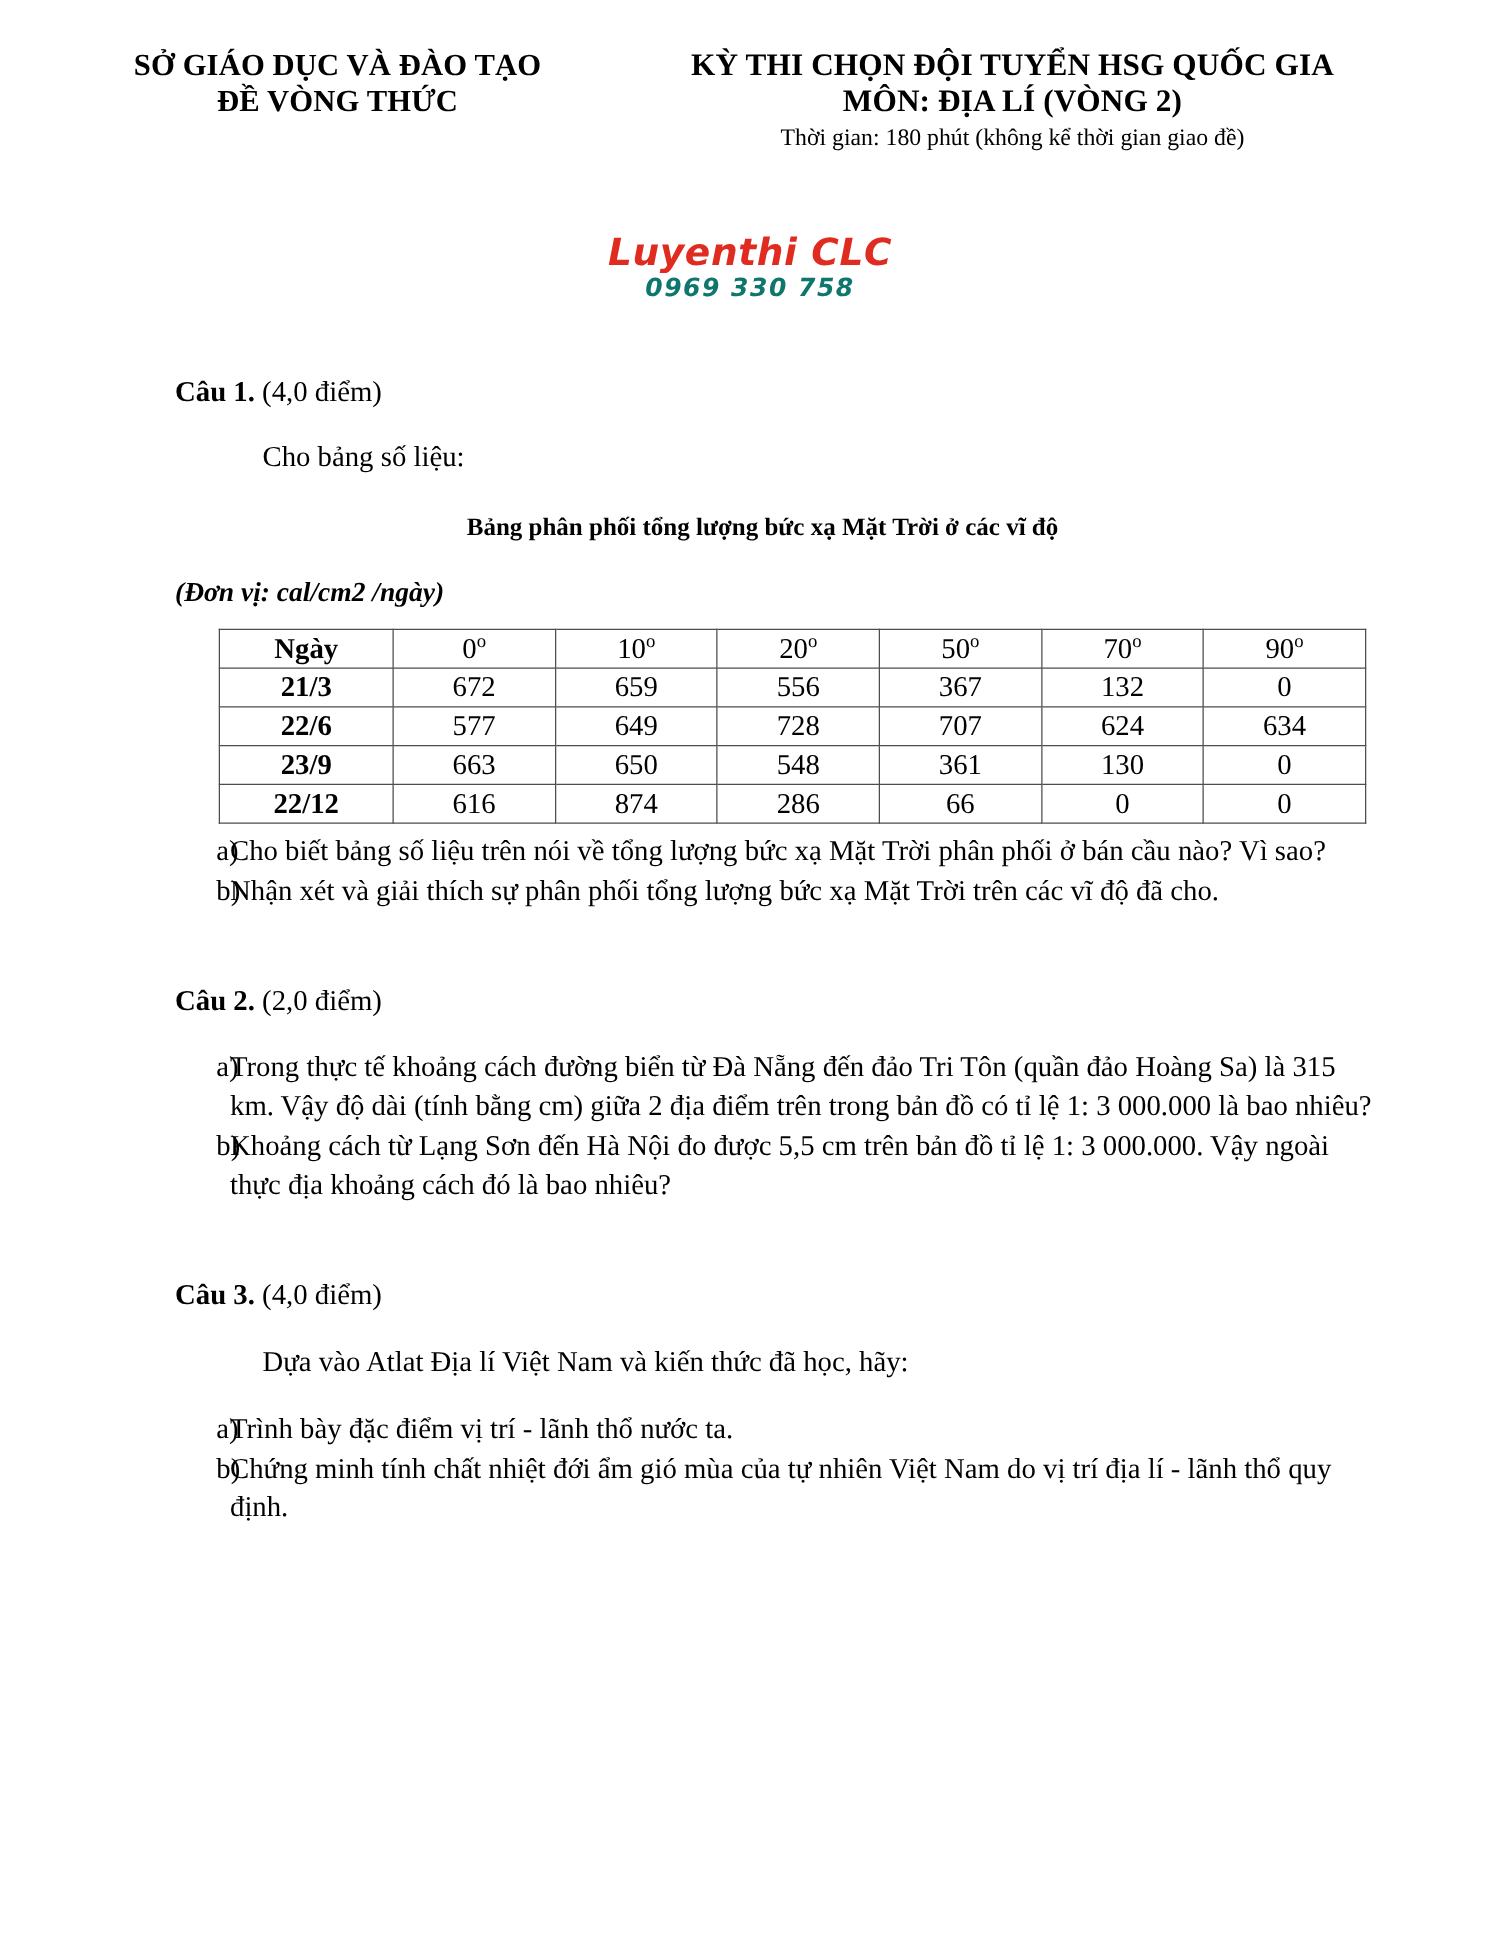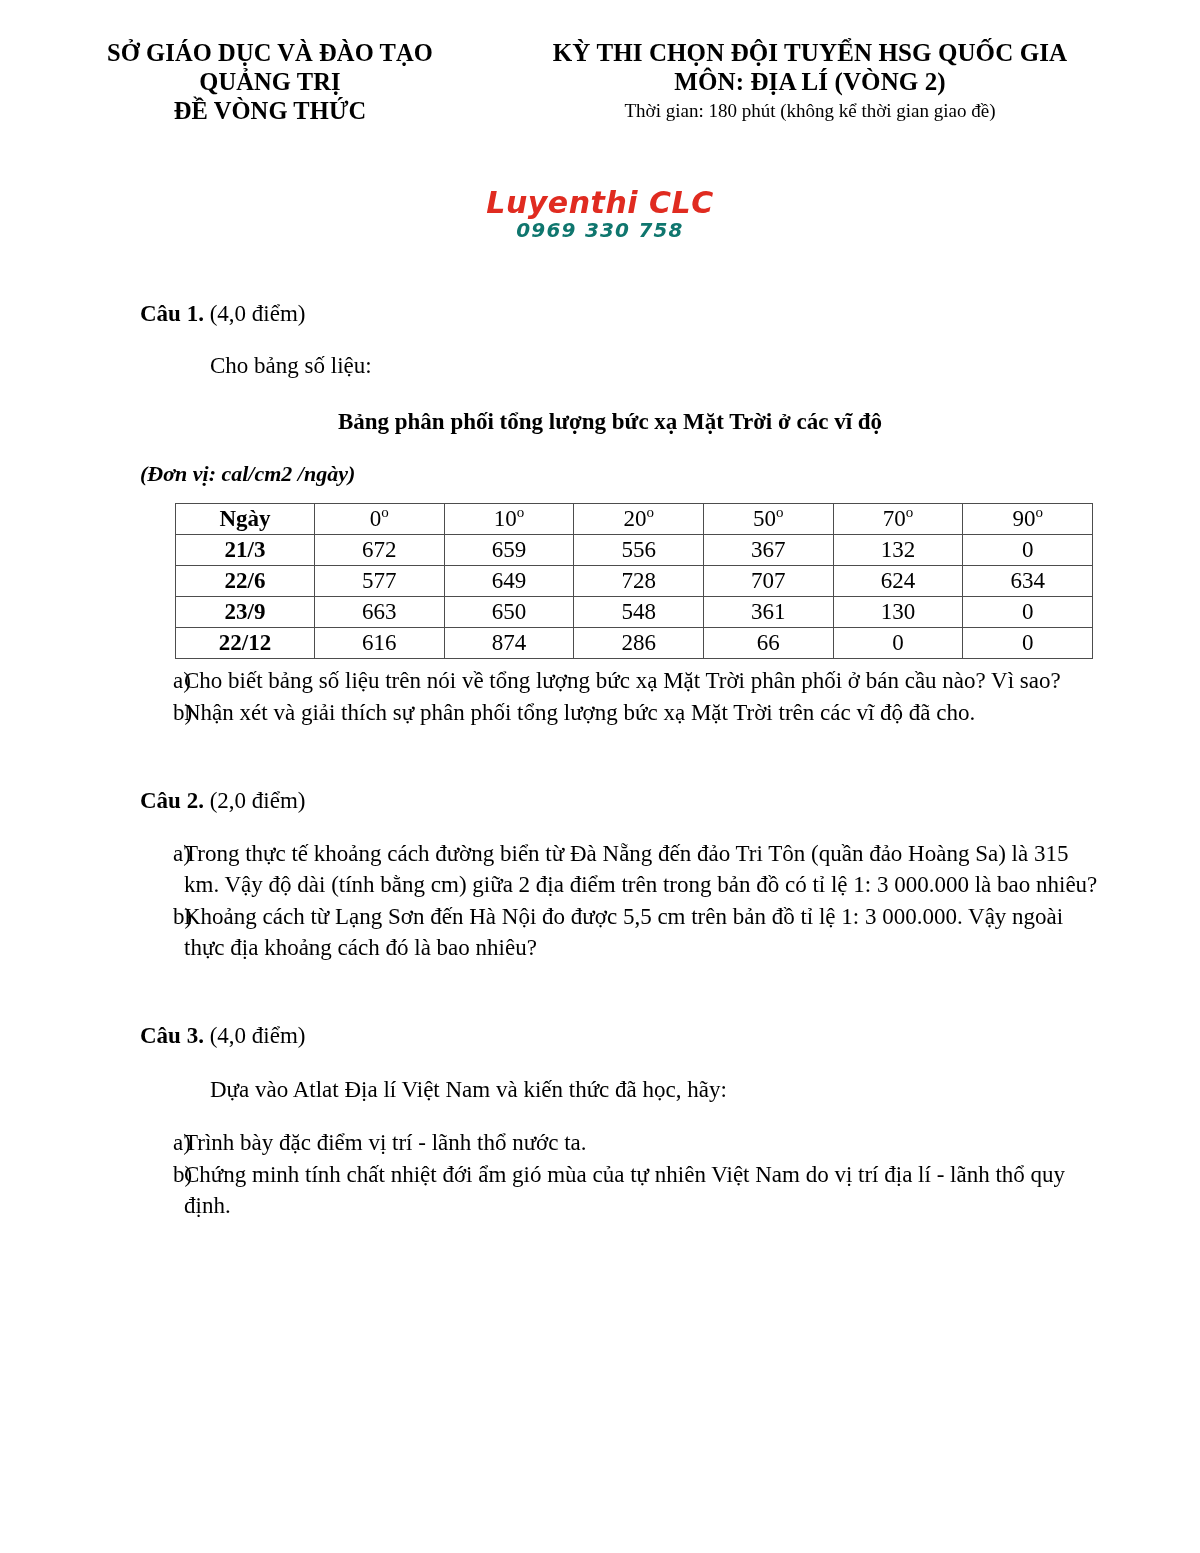--- a/index.html
+++ b/index.html
@@ -94,21 +94,21 @@
   .q-heading .q-label {
     font-weight: bold;
   }
   .q-intro {
     font-size: 23px;
     line-height: 30px;
     margin-top: 22px;
     padding-left: 70px;
   }
   .tbl-title {
-    font-size: 23px;
+    font-size: 20px;
     font-weight: bold;
     line-height: 30px;
     margin-top: 26px;
     text-align: center;
     padding-right: 20px;
   }
   .tbl-unit {
     font-size: 22px;
     font-weight: bold;
     font-style: italic;
@@ -178,21 +178,20 @@
   }
 </style>
 </head>
 <body>
 
 <div class="page">
 
   <div class="doc-header">
     <div class="hdr-left">
       <div class="hdr-line-bold">SỞ GIÁO DỤC VÀ ĐÀO TẠO</div>
-      <div class="hdr-line-bold">QUẢNG TRỊ</div>
       <div class="hdr-line-bold">ĐỀ VÒNG THỨC</div>
     </div>
     <div class="hdr-right">
       <div class="hdr-line-bold">KỲ THI CHỌN ĐỘI TUYỂN HSG QUỐC GIA</div>
       <div class="hdr-line-bold">MÔN: ĐỊA LÍ (VÒNG 2)</div>
       <div class="hdr-line-plain">Thời gian: 180 phút (không kể thời gian giao đề)</div>
     </div>
   </div>
 
   <div class="logo-wrap">

